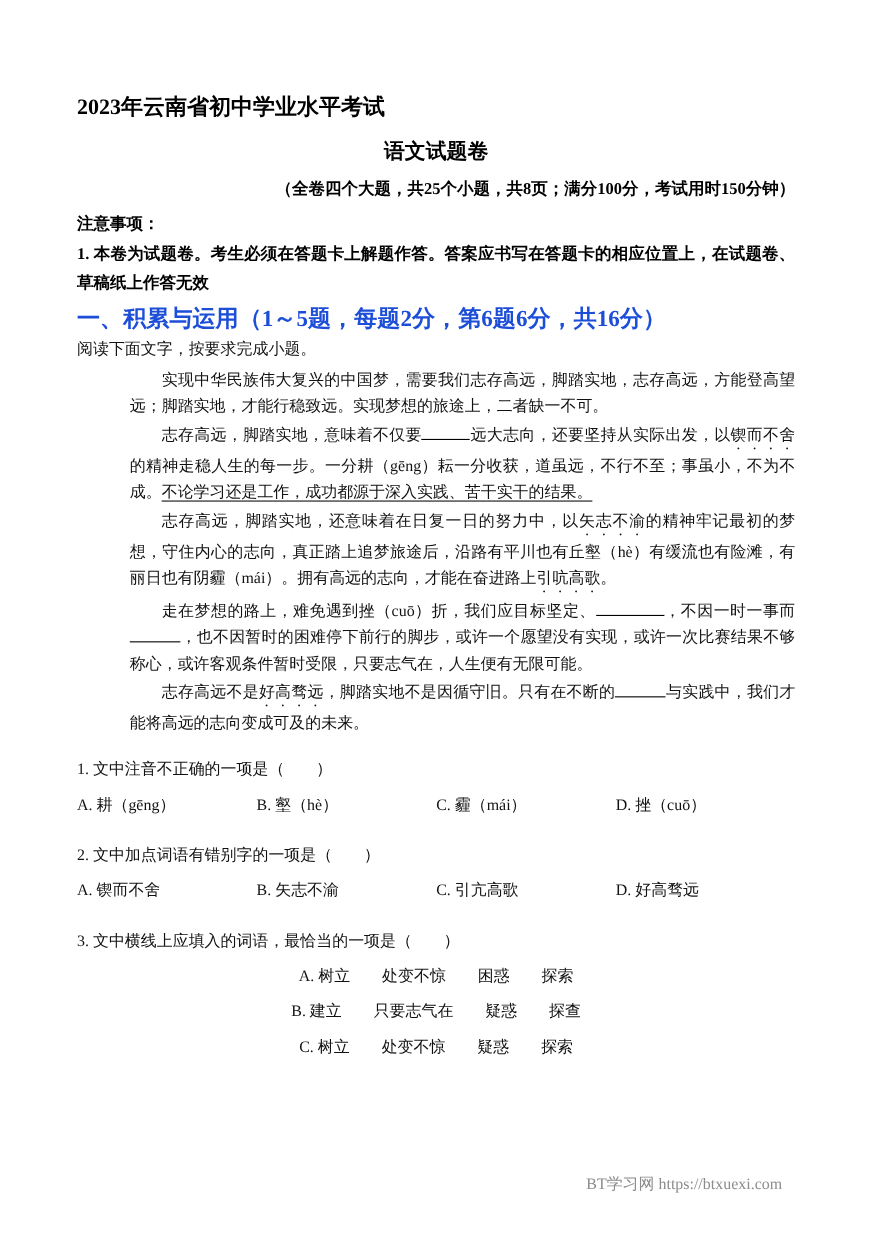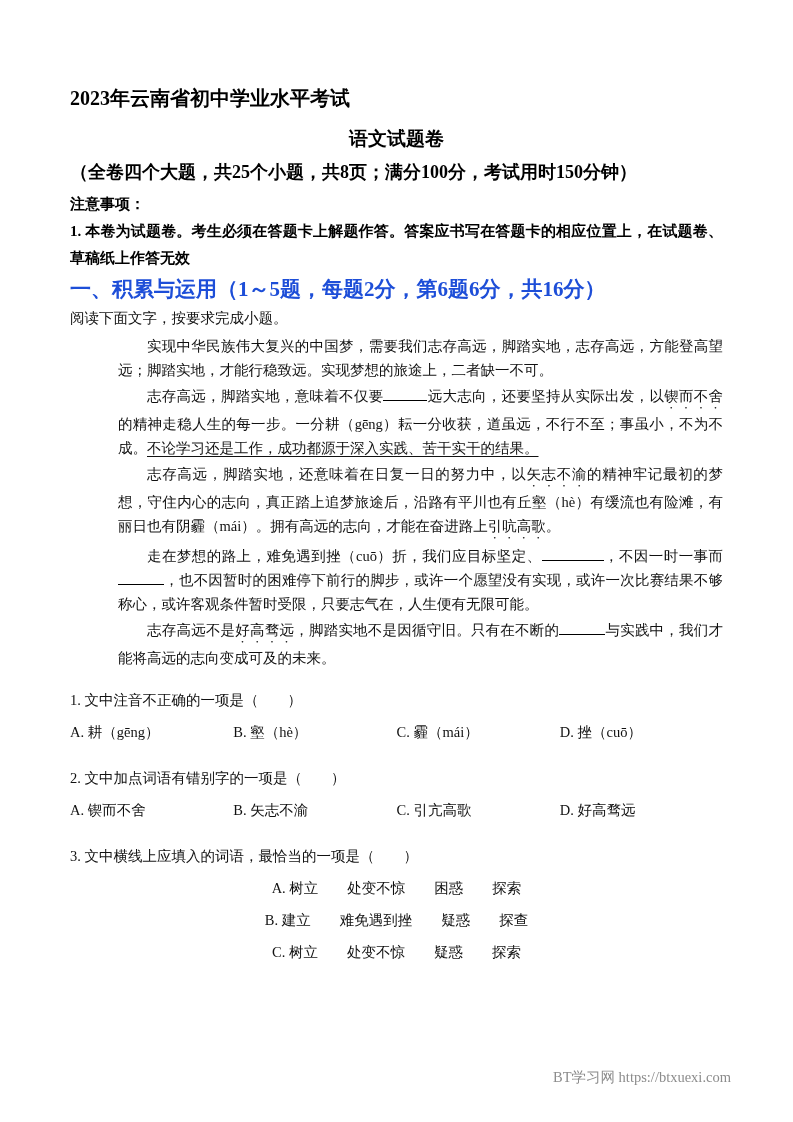--- a/index.html
+++ b/index.html
@@ -8,21 +8,21 @@
     background:#ffffff;
     color:#111111;
     font-family:"Liberation Serif","DejaVu Serif",serif;
     position:relative;
     overflow:hidden;
   }
   .page { padding:86px 70px 0 70px; }
 
   .title    { font-size:20px; font-weight:bold; color:#000; line-height:24px; }
   .subtitle { text-align:center; font-size:19px; font-weight:bold; color:#000; margin-top:17px; line-height:23px; }
-  .info     { text-align:left; font-size:18px; font-weight:bold; color:#000; margin-top:12px; line-height:21px; }
+  .info     { text-align:right; font-size:15px; font-weight:bold; color:#000; margin-top:12px; line-height:21px; }
 
   .notice-heading { font-size:15px; font-weight:bold; color:#000; margin-top:8px; line-height:27px; }
   .notice         { font-size:15px; font-weight:bold; color:#000; line-height:27px; text-align:justify; }
 
   .section-heading { font-size:21px; font-weight:bold; color:#1d4ed8; margin-top:3px; line-height:29px; }
 
   .prompt { font-size:14.5px; line-height:28px; }
 
   .para {
     font-size:14.5px;
@@ -53,21 +53,21 @@
   .options.row {
     display:grid;
     grid-template-columns:repeat(4,1fr);
     font-size:14.5px;
     line-height:32px;
   }
   .options.column .option { font-size:14.5px; line-height:32px;text-align:center; }
 
   .footer {
     position:absolute;
-    right:62px;
+    right:82px;
     bottom:36px;
     color:#8c8c8c;
     font-size:14.5px;
     line-height:18px;
   }
 </style>
 </head>
 <body>
 
 <div class="page">
@@ -106,21 +106,21 @@
           <div class="option">A. 锲而不舍</div>
           <div class="option">B. 矢志不渝</div>
           <div class="option">C. 引亢高歌</div>
           <div class="option">D. 好高骛远</div>
         </div>
       </div>
       <div class="question">
         <p class="stem">3. 文中横线上应填入的词语，最恰当的一项是（　　）</p>
         <div class="options column">
           <div class="option">A. 树立　　处变不惊　　困惑　　探索</div>
-          <div class="option">B. 建立　　难免遇到挫　　疑惑　　探查</div>
+          <div class="option">B. 建立　　只要志气在　　疑惑　　探查</div>
           <div class="option">C. 树立　　处变不惊　　疑惑　　探索</div>
         </div>
       </div>
     </div>
 </div>
 
 <div class="footer">
   <span>BT学习网 https://btxuexi.com</span>
 </div>
 

